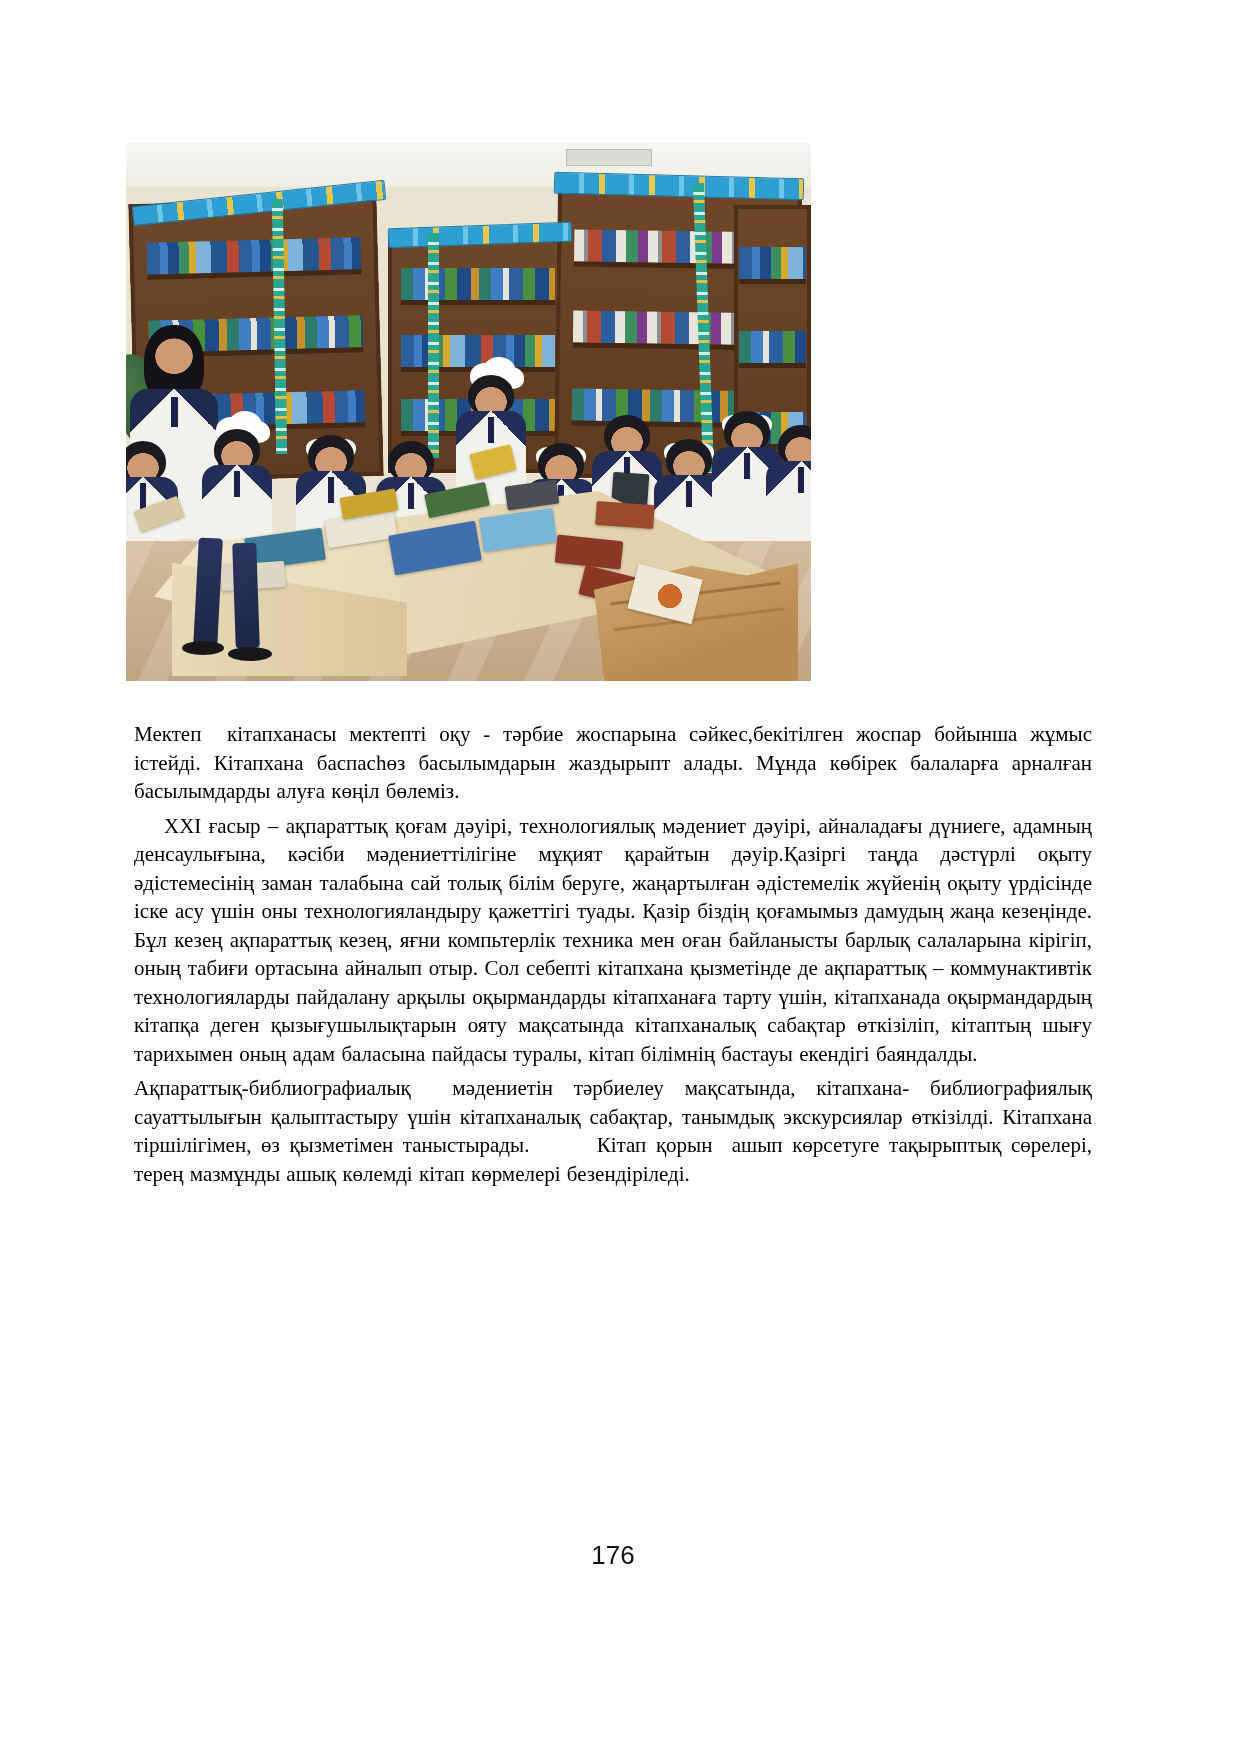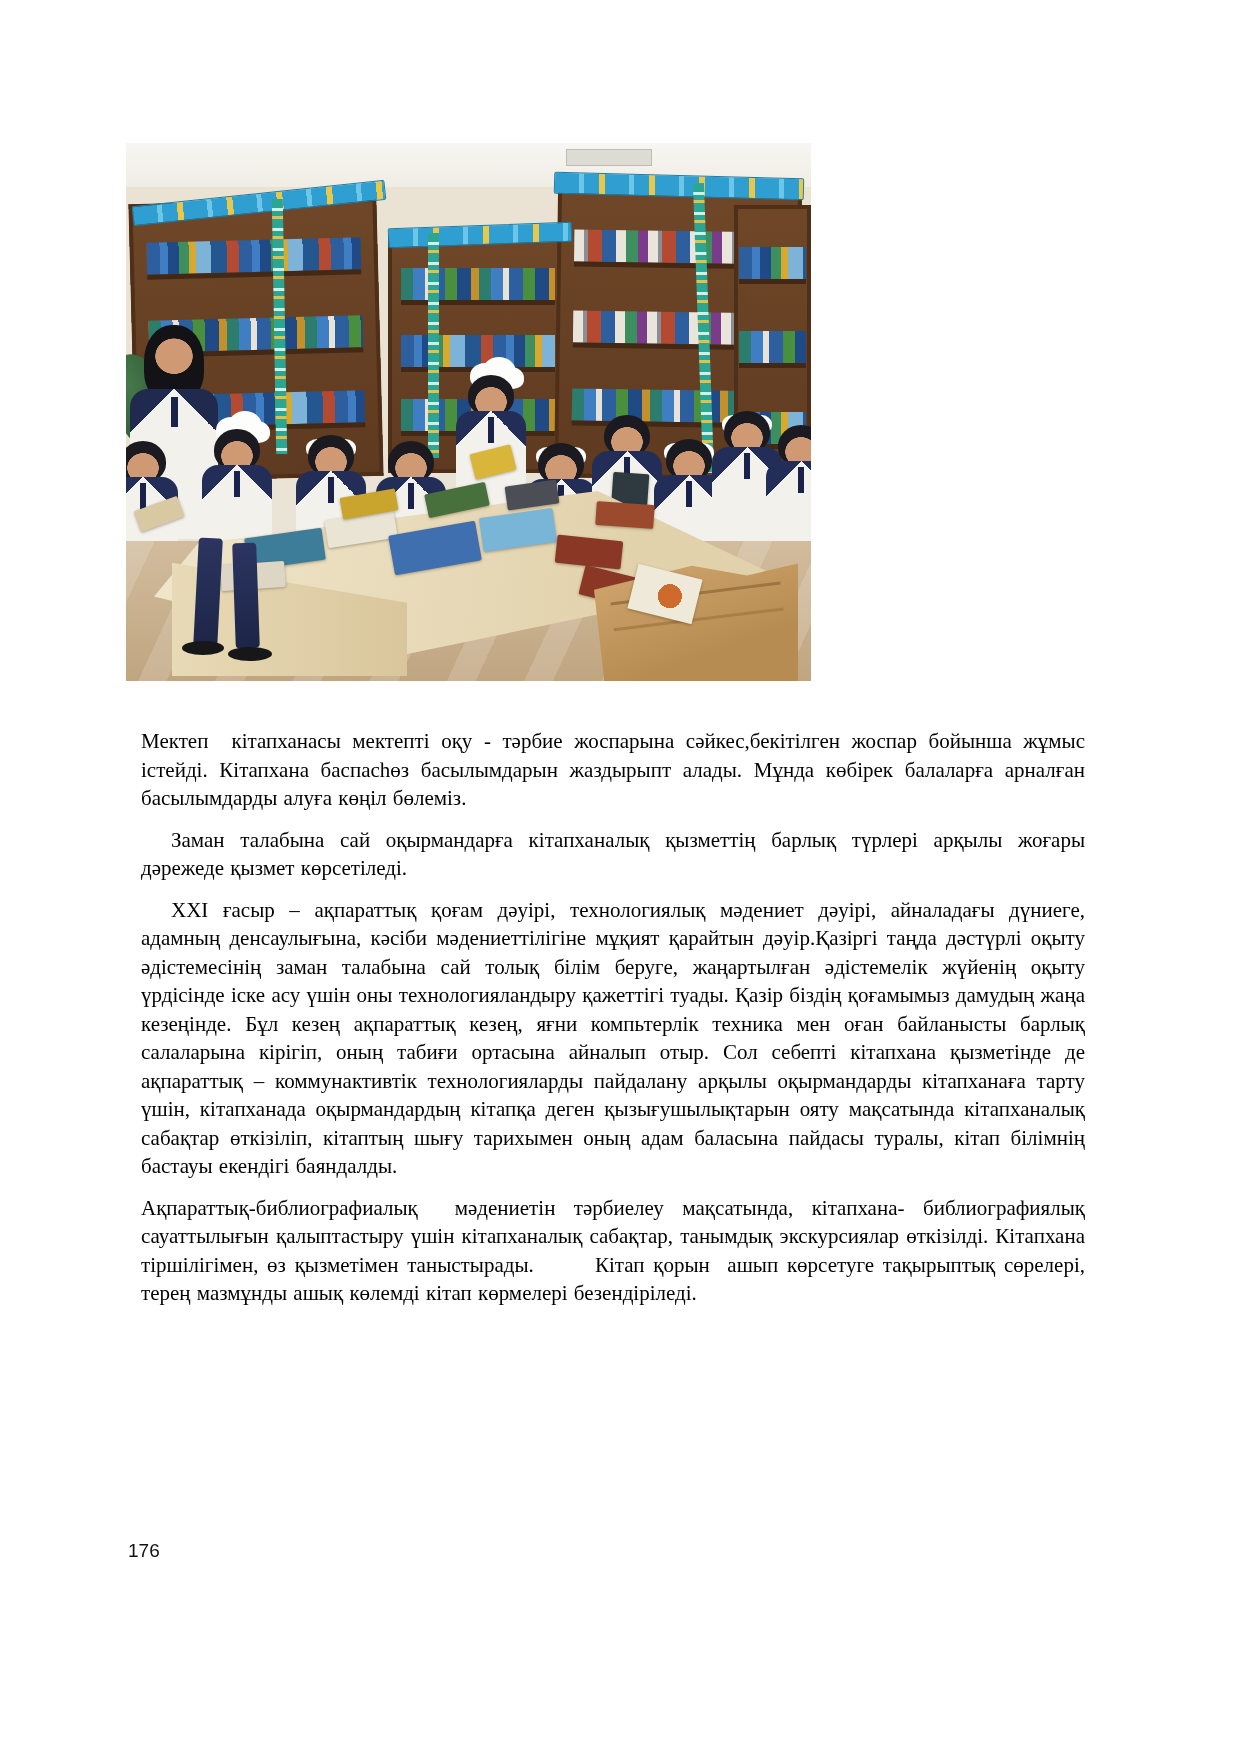--- a/index.html
+++ b/index.html
@@ -76,26 +76,26 @@
     clip-path:polygon(0 24%,48% 4%,75% 12%,100% 2%,100% 100%,5% 100%);
     background:linear-gradient(160deg,#d1a871,#b78c52 70%);}
   .box::after{content:"";position:absolute;left:8%;top:26%;width:84%;height:3px;background:#9c7540;
     transform:rotate(-7deg);box-shadow:0 26px 0 #a87f46;}
   .poster{left:506px;top:428px;width:66px;height:46px;transform:rotate(14deg);z-index:9;
     background:radial-gradient(circle at 58% 52%,#cf6a2d 0 12px,transparent 12px),#efe9d9;
     box-shadow:0 1px 3px rgba(40,30,10,.35);}
 
   
   .text-block{position:absolute;left:128px;top:714px;width:970px;color:#000;}
-  .text-block p{margin:13px;font-size:21px;line-height:28.5px;text-align:justify;word-spacing:1px;}
+  .text-block p{margin:6px;font-size:21px;line-height:28.5px;text-align:justify;word-spacing:1px;}
   .p2{margin-top:48px;text-indent:30px;}
   .p3{margin-top:9px;text-indent:30px;}
   .p4{margin-top:50px;}
-  .pagenum{position:absolute;left:128px;top:1540px;width:970px;
-    font-family:"Liberation Sans",sans-serif;font-size:19px;color:#111;}
+  .pagenum{position:absolute;left:128px;top:1540px;width:970px;text-align:center;
+    font-family:"Liberation Sans",sans-serif;font-size:26px;color:#111;}
 </style>
 </head>
 <body>
 
 <div class="page">
 
   <figure class="photo" aria-label="Schoolchildren in navy-and-white uniforms reading books around a display table in a school library with wooden bookshelves and blue banners">
     <span class="ceiling"></span>
     <span class="wall"></span>
     <span class="lightfix"></span>
@@ -168,19 +168,18 @@
     <span class="pant" style="left:108px;top:400px;height:105px;transform:rotate(-2deg)"></span>
     <span class="shoe" style="left:56px;top:498px;width:42px;height:14px"></span>
     <span class="shoe" style="left:102px;top:504px;width:44px;height:14px"></span>
 
     <span class="box"></span>
     <span class="poster"></span>
   </figure>
 
   <main class="text-block">
     <p class="p1">Мектеп &nbsp;кітапханасы мектепті оқу - тәрбие жоспарына сәйкес,бекітілген жоспар бойынша жұмыс істейді. Кітапхана баспасһөз басылымдарын жаздырыпт алады. Мұнда көбірек балаларға арналған басылымдарды алуға көңіл бөлеміз.</p>
-    <p class="p2">Заман талабына сай оқырмандарға кітапханалық қызметтің барлық түрлері арқылы жоғары дәрежеде қызмет көрсетіледі.</p>
     <p class="p3">XXI ғасыр – ақпараттық қоғам дәуірі, технологиялық мәдениет дәуірі, айналадағы дүниеге, адамның денсаулығына, кәсіби мәдениеттілігіне мұқият қарайтын дәуір.Қазіргі таңда дәстүрлі оқыту әдістемесінің заман талабына сай толық білім беруге, жаңартылған әдістемелік жүйенің оқыту үрдісінде іске асу үшін оны технологияландыру қажеттігі туады. Қазір біздің қоғамымыз дамудың жаңа кезеңінде. Бұл кезең ақпараттық кезең, яғни компьтерлік техника мен оған байланысты барлық салаларына кірігіп, оның табиғи ортасына айналып отыр. Сол себепті кітапхана қызметінде де ақпараттық – коммунактивтік технологияларды пайдалану арқылы оқырмандарды кітапханаға тарту үшін, кітапханада оқырмандардың кітапқа деген қызығушылықтарын ояту мақсатында кітапханалық сабақтар өткізіліп, кітаптың шығу тарихымен оның адам баласына пайдасы туралы, кітап білімнің бастауы екендігі баяндалды.</p>
     <p class="p4">Ақпараттық-библиографиалық &nbsp;мәдениетін тәрбиелеу мақсатында, кітапхана- библиографиялық сауаттылығын қалыптастыру үшін кітапханалық сабақтар, танымдық экскурсиялар өткізілді. Кітапхана тіршілігімен, өз қызметімен таныстырады. &nbsp;&nbsp;&nbsp;&nbsp;&nbsp;&nbsp;Кітап қорын &nbsp;ашып көрсетуге тақырыптық сөрелері, терең мазмұнды ашық көлемді кітап көрмелері безендіріледі.</p>
   </main>
 
   <div class="pagenum">176</div>
 </div>
 
 </body></html>

